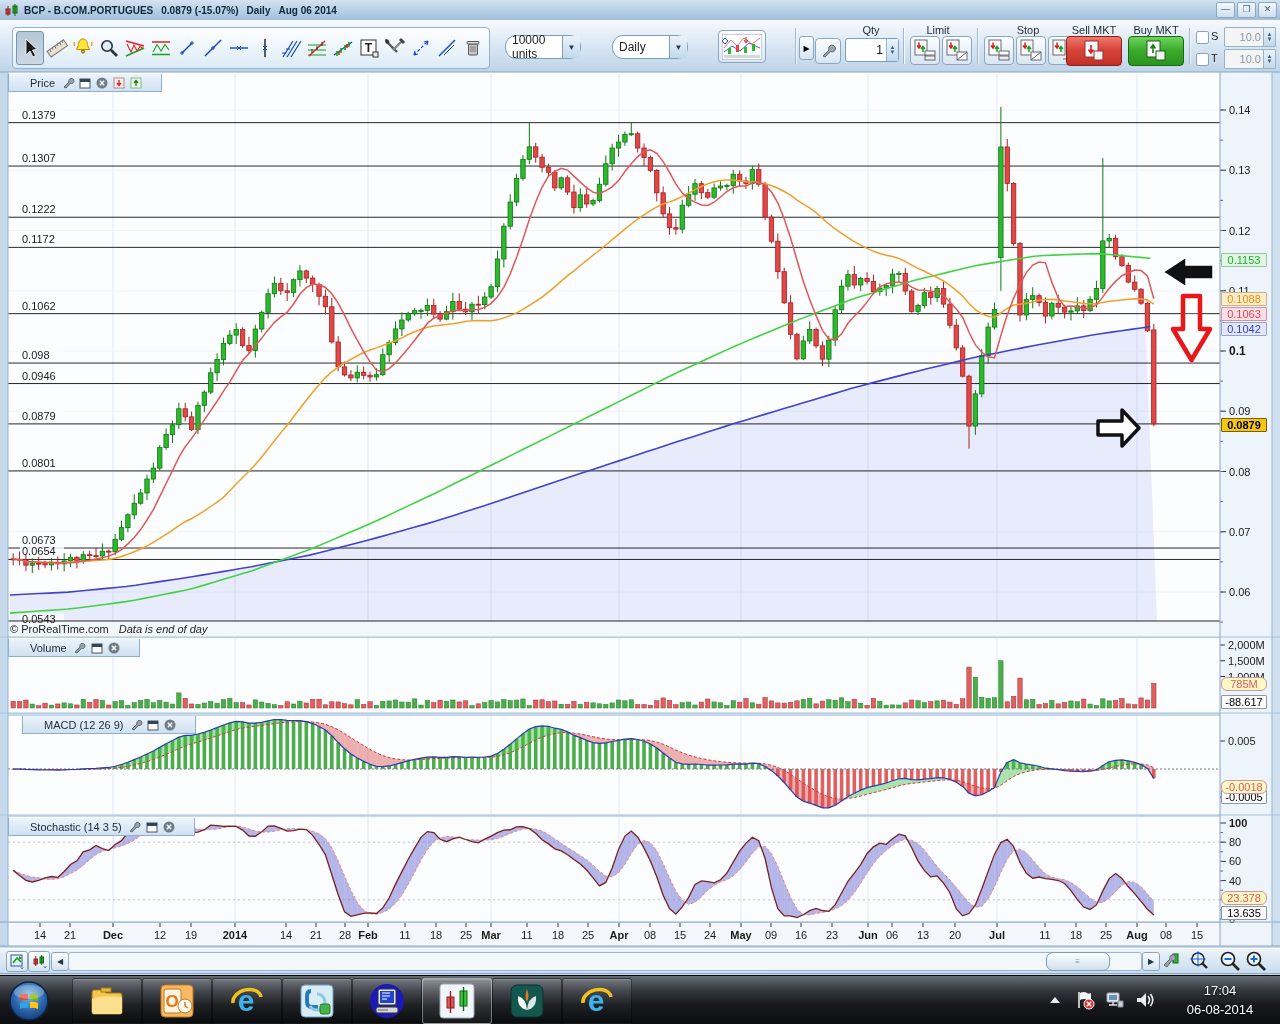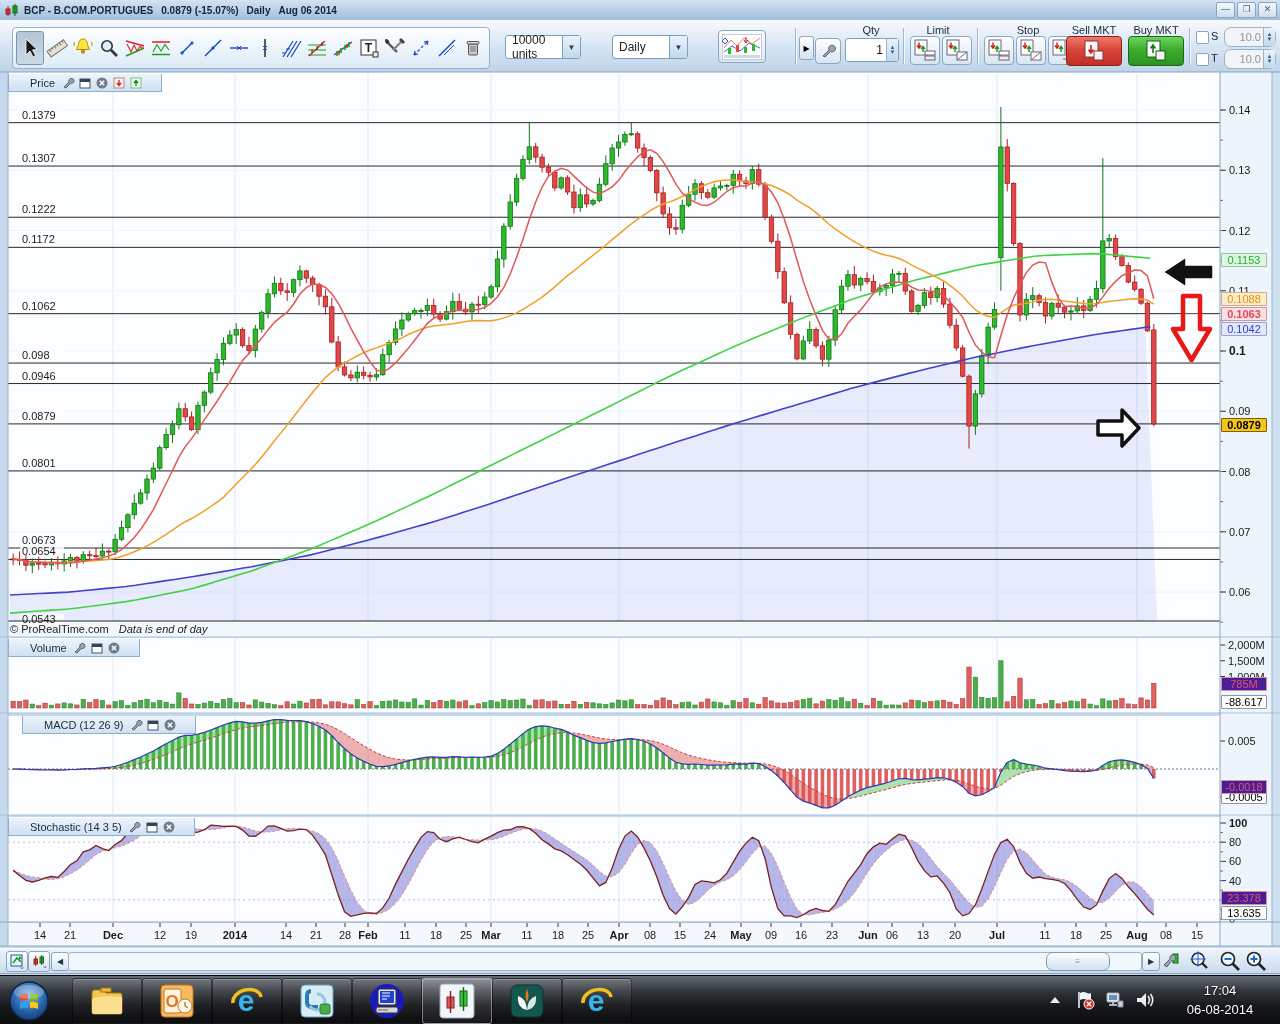--- a/index.html
+++ b/index.html
@@ -12,55 +12,55 @@
   #titlebar .ttxt{font-size:10px;font-weight:bold;color:#13243c;margin-left:8px;white-space:pre;}
   .wbtn{width:17px;height:14px;margin-left:2px;border:1px solid #8ba6bf;border-radius:2px;
     background:linear-gradient(#f4f8fc,#cfdeee);font-size:9px;line-height:12px;text-align:center;color:#44607c;}
   
   #toolbar{left:0;top:20px;width:1280px;height:52px;background:linear-gradient(#f7fafd,#d5e4f2 55%,#bfd4e8);
     border-bottom:1px solid #8fb0cc;}
   #toolstrip{left:12px;top:7px;height:38px;background:linear-gradient(#feffff,#dcebf7);
     border:1px solid #93b2cf;border-radius:4px;display:flex;align-items:center;padding:1px 3px;}
   .tool{width:26px;height:32px;border-radius:3px;display:flex;align-items:center;justify-content:center;}
   .tool.sel{background:linear-gradient(#b5c6d4,#cbd9e4);border:1px solid #7797b1;}
-  .dd{height:22px;background:#fff;border:1px solid #7aa0c0;border-radius:3px;font-size:12px;color:#222;
+  .dd{height:22px;background:#fff;border:1px solid #7aa0c0;border-radius:11px;font-size:12px;color:#222;
     display:flex;align-items:center;}
   .dd .val{flex:1;padding-left:6px;}
   .ddbtn{width:17px;height:100%;background:linear-gradient(#eaf3fb,#c2d9ec);border-left:1px solid #7aa0c0;
     display:flex;align-items:center;justify-content:center;font-size:8px;color:#1c3a5c;}
   .grplabel{font-size:11px;color:#1a2a3a;text-align:center;}
   .obtn{border:1px solid #8aa6c0;border-radius:4px;background:linear-gradient(#fdfeff,#d8e6f2);
     display:flex;align-items:center;justify-content:center;}
   .sep{width:1px;background:#9db8d0;box-shadow:1px 0 0 #f4f9fd;}
   #sellbtn{background:linear-gradient(#f0796b,#d8453a 45%,#c22f26);border:1px solid #8c1f18;border-radius:4px;}
   #buybtn{background:linear-gradient(#6ed45e,#3cad2e 45%,#2a9420);border:1px solid #1a6a12;border-radius:4px;}
   .chk{width:11px;height:11px;background:#fff;border:1px solid #88a4bc;border-radius:2px;}
   .stlabel{font-size:11px;color:#223;}
-  .numfield{background:#f2f4f6;border:1px solid #9ab2c6;border-radius:7px;color:#8a97a4;font-size:11px;
+  .numfield{background:#f2f4f6;border:1px solid #9ab2c6;border-radius:1px;color:#8a97a4;font-size:11px;
     display:flex;align-items:center;}
   .numfield .v{flex:1;text-align:right;padding-right:2px;}
   .spin{width:11px;height:100%;background:linear-gradient(#eaf3fb,#c2d9ec);border-left:1px solid #9ab2c6;
     font-size:6px;color:#35608a;display:flex;flex-direction:column;align-items:center;justify-content:center;line-height:5px;}
   .qtyinput{background:#fff;border:1px solid #7aa0c0;border-radius:3px;font-size:12px;color:#111;display:flex;align-items:center;}
   .qtyinput .v{flex:1;text-align:right;padding-right:3px;}
   
   .phead{height:17px;background:linear-gradient(#ecf4fb,#cfe1f1);border:1px solid #8fb0cc;border-top:none;
     display:flex;align-items:center;padding:0 18px;gap:3px;z-index:5;}
   .phead .plabel{font-size:11px;color:#1a2a3a;padding:0 3px;}
   .hicon{width:14px;height:14px;display:flex;align-items:center;justify-content:center;}
   
   .ax-badge{position:absolute;left:1221px;width:44px;height:12px;font-size:11px;line-height:12px;
     text-align:center;border:1px solid #98a8b8;border-radius:1px;background:#fff;z-index:6;}
   .b-green{color:#17b52e;background:#e2f6e4;border-color:#9cc4a0;}
   .b-orange{color:#e8900a;background:#fdeccc;border-color:#c8b088;}
-  .b-red{color:#e04858;background:#fbdfe4;border-color:#c898a0;font-weight:bold;}
+  .b-red{color:#e04858;background:#fbdfe4;border-color:#c898a0;}
   .b-blue{color:#3340dd;background:#e2e8fb;border-color:#98a0cc;}
   .b-gold{color:#000;background:#f5c518;border-color:#7a6000;font-weight:bold;}
   .b-white{color:#000;background:#fdfdfd;border-color:#8898a8;}
-  .b-pink{color:#e05868;background:#4c1d95;border-color:#c898a0;}
+  .b-pink{color:#e05868;background:#fef9c3;border-color:#c898a0;border-radius:6px;}
   
   #scrollrow{left:0;top:948px;width:1280px;height:24px;background:linear-gradient(#ecf3fa,#c9dcee);
     border-top:1px solid #ffffff;border-bottom:1px solid #8aa6c0;}
   .sbtn{border:1px solid #8aa6c0;border-radius:3px;background:linear-gradient(#fdfeff,#d5e4f1);
     display:flex;align-items:center;justify-content:center;}
   #scrolltrack{left:68px;top:3px;width:1072px;height:17px;background:#f2f7fc;border:1px solid #9cb6cc;border-radius:3px;}
   #scrollthumb{left:1046px;top:3px;width:62px;height:17px;background:linear-gradient(#feffff,#cfe0ef);
     border:1px solid #7e9cb8;border-radius:7px;display:flex;align-items:center;justify-content:center;
     font-size:8px;color:#7a96ae;letter-spacing:1px;}
   

